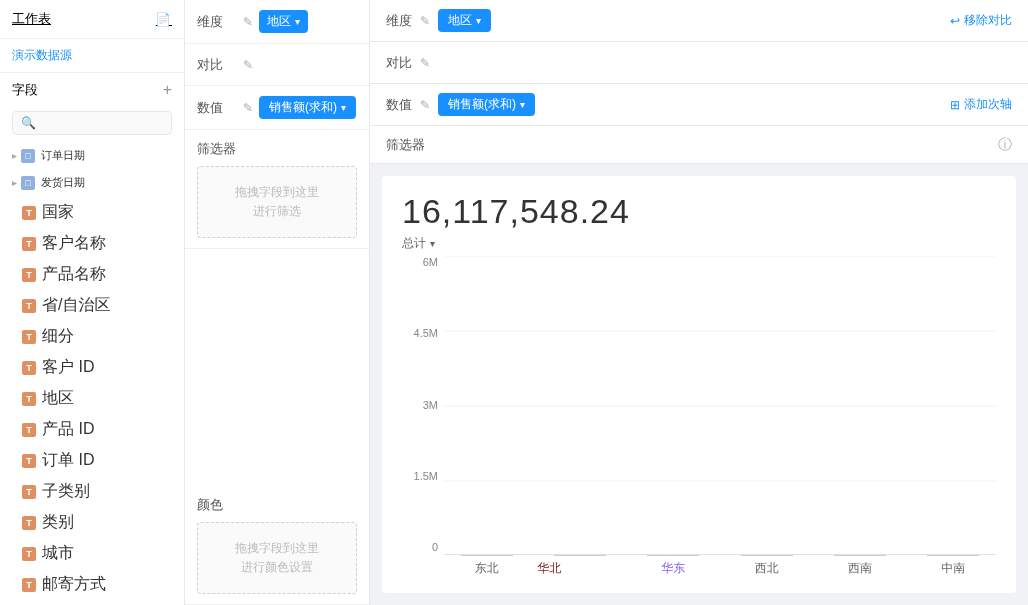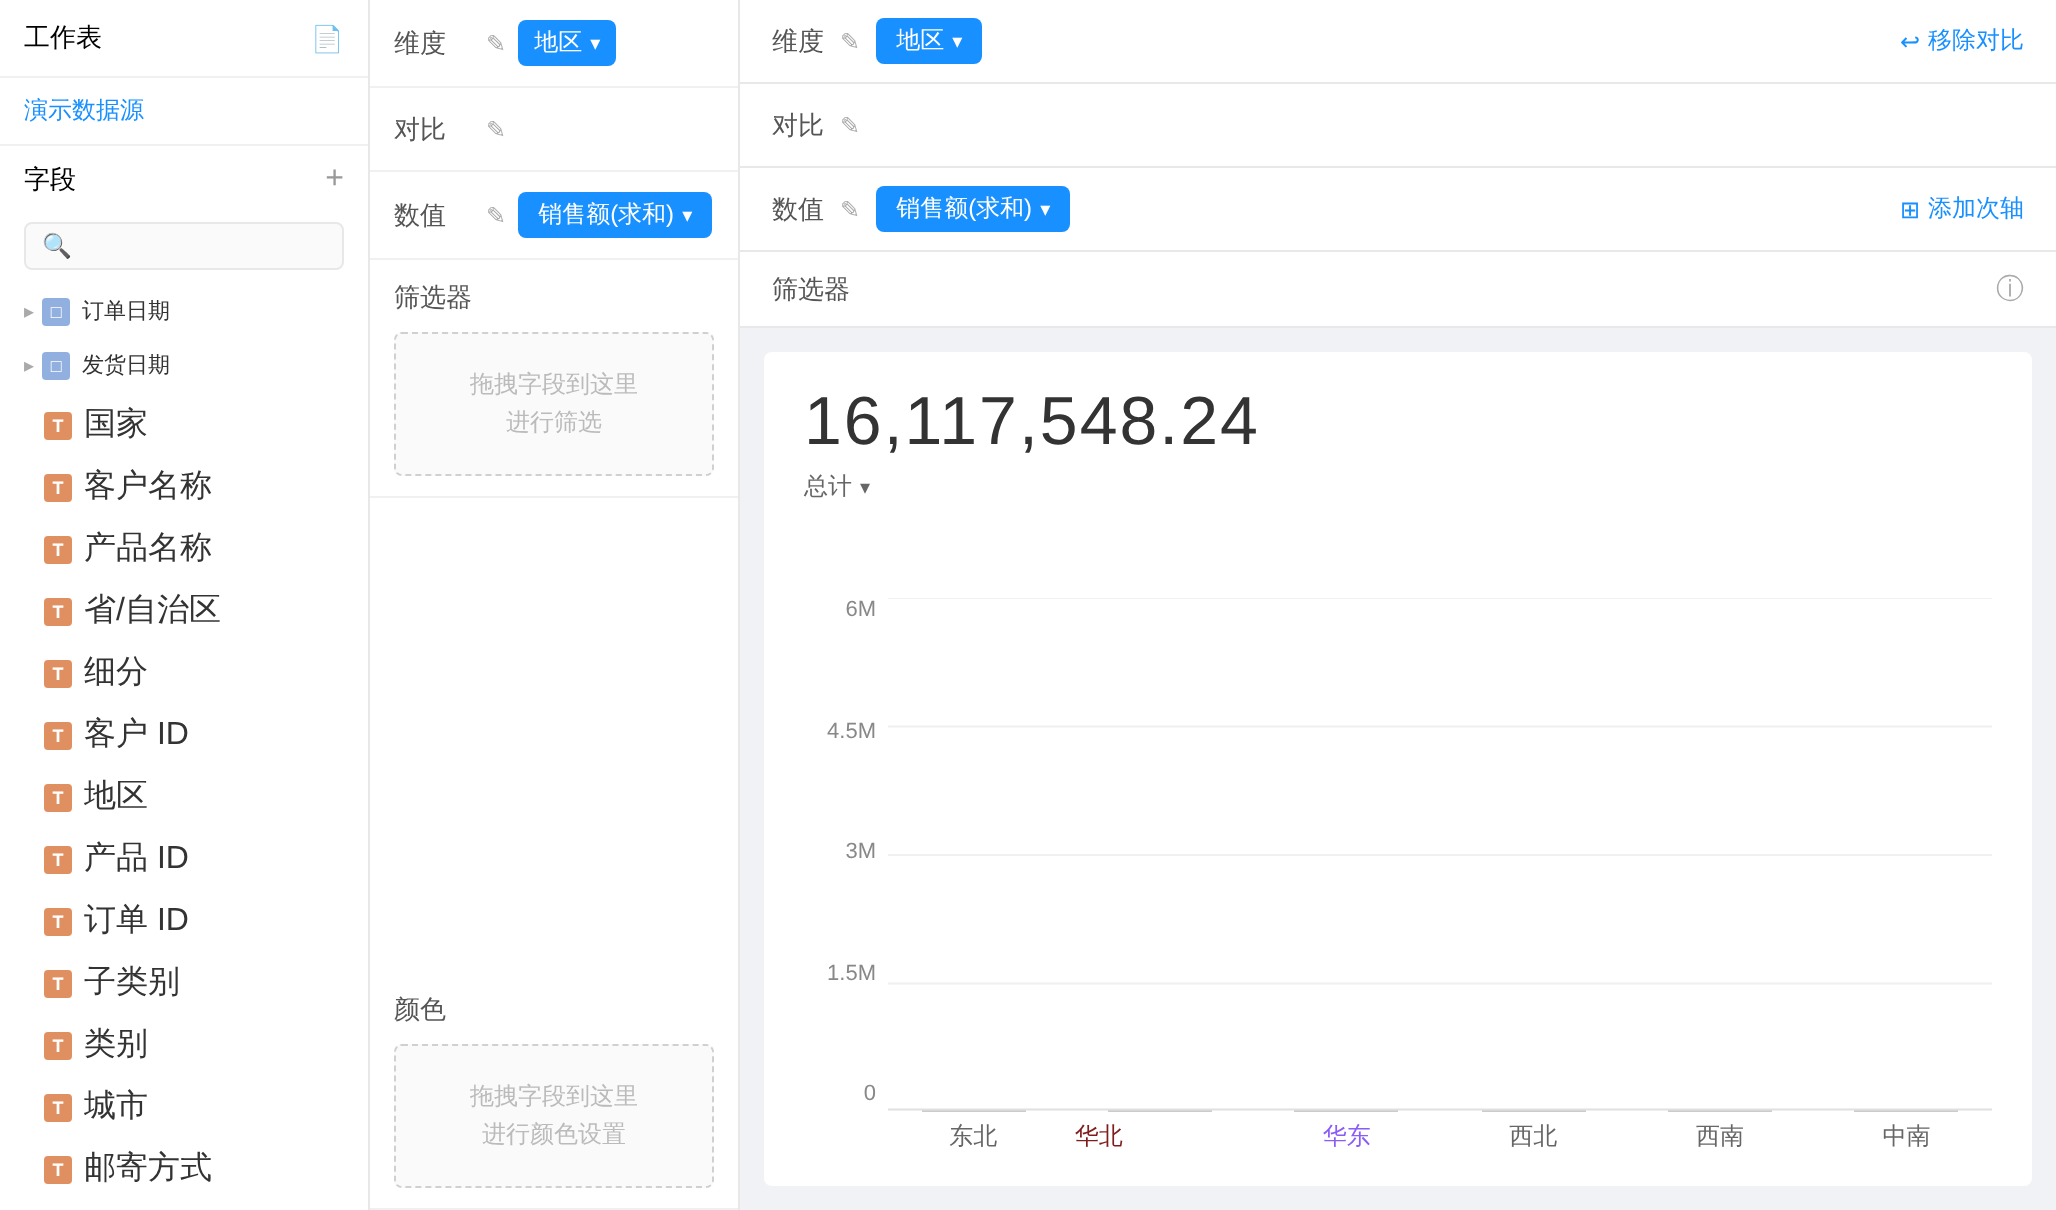--- a/index.html
+++ b/index.html
@@ -1,20 +1,20 @@
 <!DOCTYPE html>
 <html><head>
   <meta charset="utf-8">
   <style>
     * { box-sizing: border-box; margin: 0; padding: 0; }
     body { font-family: -apple-system, BlinkMacSystemFont, "PingFang SC", "Microsoft YaHei", sans-serif; font-size: 13px; background: #f5f6f7; display: flex; height: 605px; width: 1028px; overflow: hidden; }
 
     
     .sidebar { width: 185px; background: #fff; border-right: 1px solid #e8e8e8; display: flex; flex-direction: column; flex-shrink: 0; }
-    .sidebar-header { padding: 10px 12px; display: flex; justify-content: space-between; align-items: center; border-bottom: 1px solid #f0f0f0; }
+    .sidebar-header { padding: 10px 12px; display: flex; justify-content: space-between; align-items: center; border-bottom: 1px solid #f0f0f0; text-decoration: underline; }
     .sidebar-datasource { padding: 8px 12px; font-size: 12px; color: #1890ff; cursor: pointer; border-bottom: 1px solid #f0f0f0; }
     .sidebar-fields { padding: 8px 12px; display: flex; justify-content: space-between; align-items: center; }
     .search-box { margin: 4px 12px 8px; border: 1px solid #e8e8e8; border-radius: 4px; padding: 4px 8px; display: flex; align-items: center; background: #fafafa; }
     .search-box input { border: none; background: transparent; outline: none; font-size: 12px; color: #666; width: 100%; }
     .search-icon { color: #bbb; font-size: 12px; margin-right: 4px; }
     .field-list { flex: 1; overflow-y: auto; }
     .field-group { margin-bottom: 2px; }
     .field-group-header { display: flex; align-items: center; padding: 5px 12px; cursor: pointer; }
     .field-group-arrow { color: #aaa; font-size: 10px; margin-right: 4px; }
     .field-group-icon { width: 14px; height: 14px; border-radius: 2px; background: #b0c4f0; display: flex; align-items: center; justify-content: center; font-size: 9px; color: #fff; margin-right: 6px; font-weight: bold; }
@@ -219,21 +219,21 @@
       <span style="margin-left:auto; color:#aaa; font-size:14px; cursor:pointer;">ⓘ</span>
     </div>
 
     <div class="chart-area">
       <div style="font-size:34px; color:#333; font-weight:400; letter-spacing:1px;">16,117,548.24</div>
       <div style="display:flex; align-items:center; gap:4px; font-size:12px; color:#666; margin-top:4px; margin-bottom:4px; cursor:pointer;">
         <span>总计</span>
         <span style="font-size:10px;">▾</span>
       </div>
 
-      <div style="flex:1; display:flex; position:relative;margin-top:43px;">
+      <div style="flex:1; display:flex; position:relative;">
 
         <div style="display:flex; flex-direction:column; justify-content:space-between; padding-bottom:24px; width:42px; align-items:flex-end; padding-right:6px; font-size:11px; color:#888;">
           <span>6M</span>
           <span>4.5M</span>
           <span>3M</span>
           <span>1.5M</span>
           <span>0</span>
         </div>
 
         <div style="flex:1; display:flex; flex-direction:column;">

